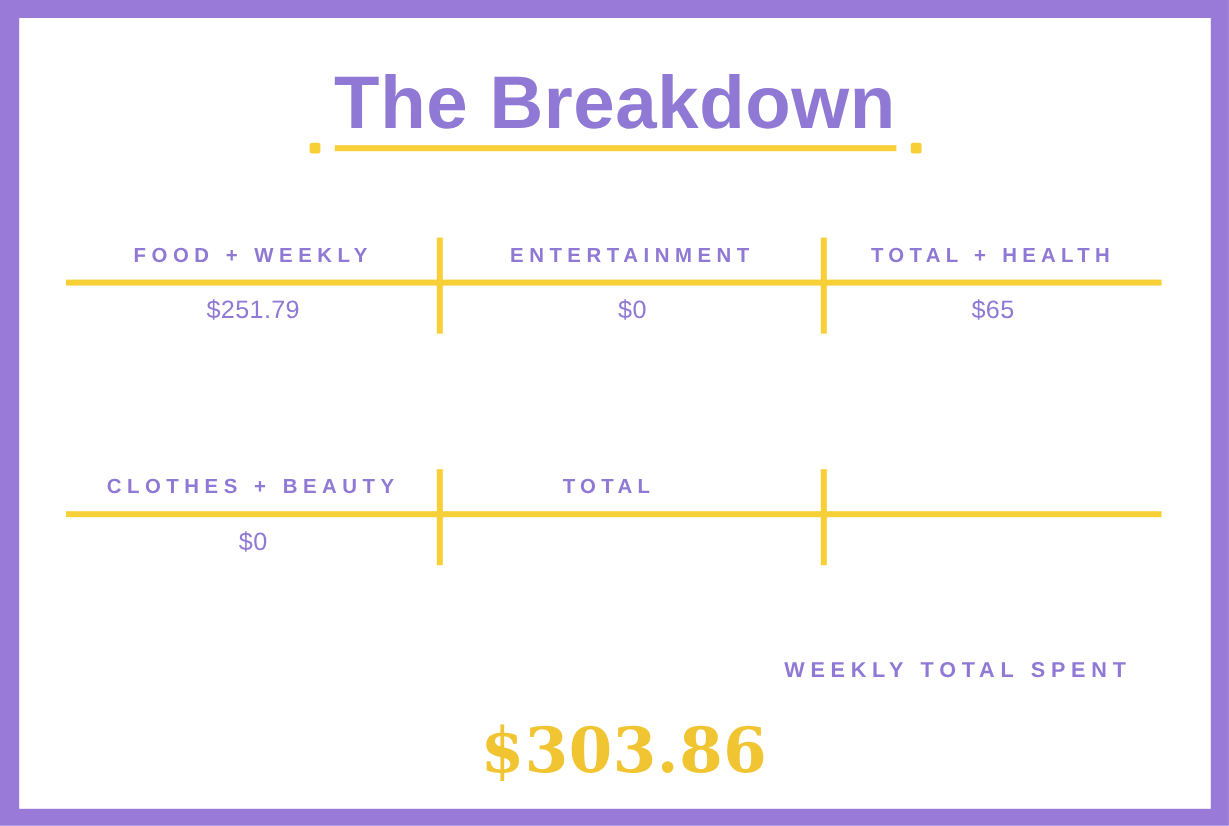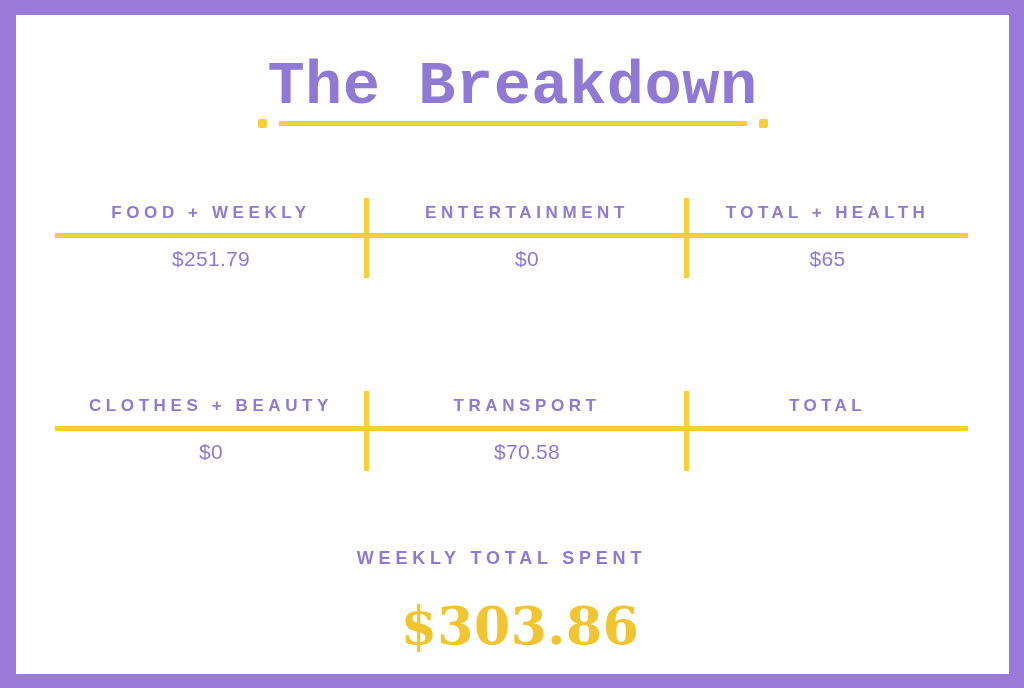--- a/index.html
+++ b/index.html
@@ -34,21 +34,21 @@
 
   
   .title-block {
     position: absolute;
     left: 0;
     top: 36px;
     width: 993px;
     text-align: center;
   }
   .title {
-    font-family: Liberation Mono, monospace;
+    font-family: Liberation Sans, sans-serif;
     font-weight: bold;
     font-size: 62px;
     line-height: 72px;
     color: #8f79d4;
     letter-spacing: 0.5px;
   }
 
   .title-rule {
     position: absolute;
     left: 0;
@@ -150,21 +150,21 @@
     left: 0;
     top: 503px;
     width: 993px;
     height: 150px;
   }
   .total-label-row {
     position: absolute;
     left: 0;
     top: 30px;
     width: 927px;
-    text-align: center;
+    text-align: right;
     padding-left: 44px;
   }
   .total-label {
     display: inline-block;
     color: #8f79d4;
     font-size: 18px;
     font-weight: bold;
     letter-spacing: 4.8px;
     white-space: nowrap;
     position: relative;
@@ -223,24 +223,20 @@
 
     <div class="row row-2">
       <div class="hline"></div>
       <div class="vline vline-a"></div>
       <div class="vline vline-b"></div>
       <div class="cells">
         <div class="cell cell-1">
           <div class="cat-label">CLOTHES + BEAUTY</div>
           <div class="cat-value">$0</div>
         </div>
-        <div class="cell cell-2">
-          <div class="cat-label">TRANSPORT</div>
-          <div class="cat-value">$70.58</div>
-        </div>
         <div class="cell cell-3">
           <div class="cat-label">TOTAL</div>
         </div>
       </div>
     </div>
 
     <div class="total-block">
 
       <div class="total-label-row">
         <span class="total-label">WEEKLY TOTAL SPENT</span>

